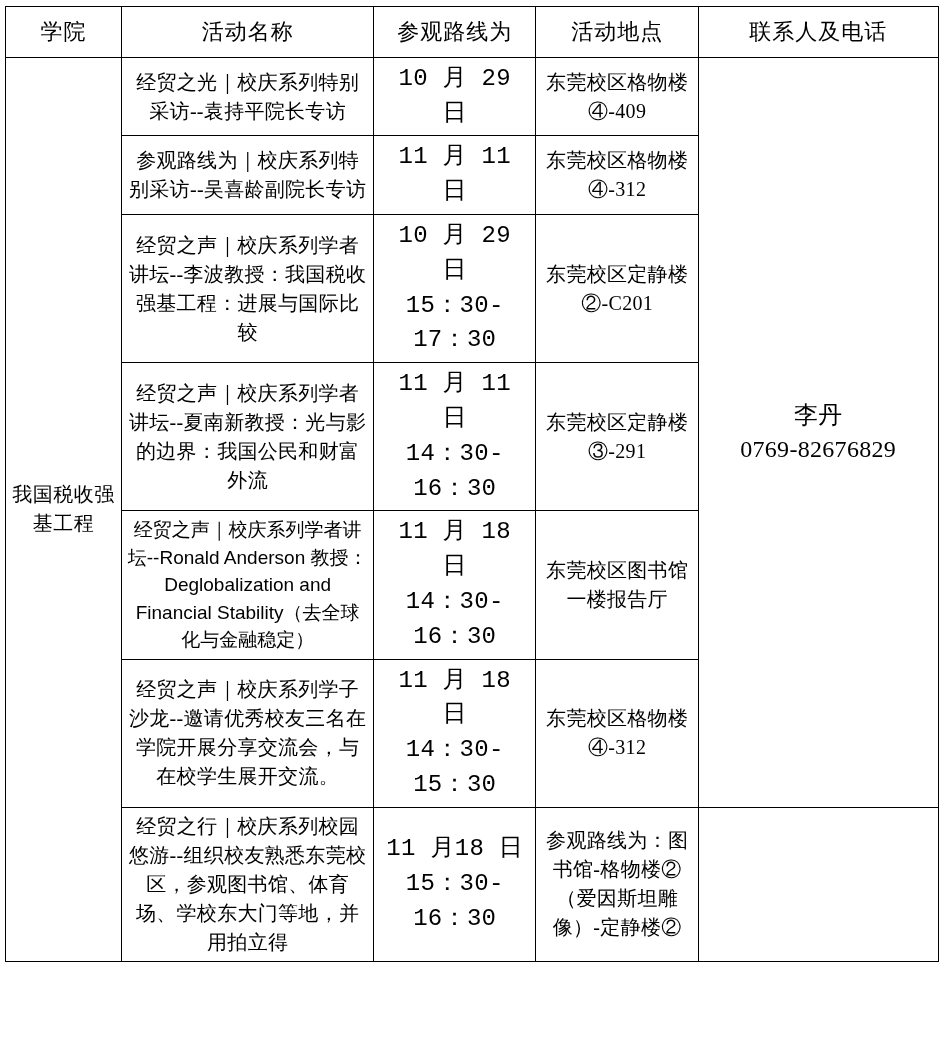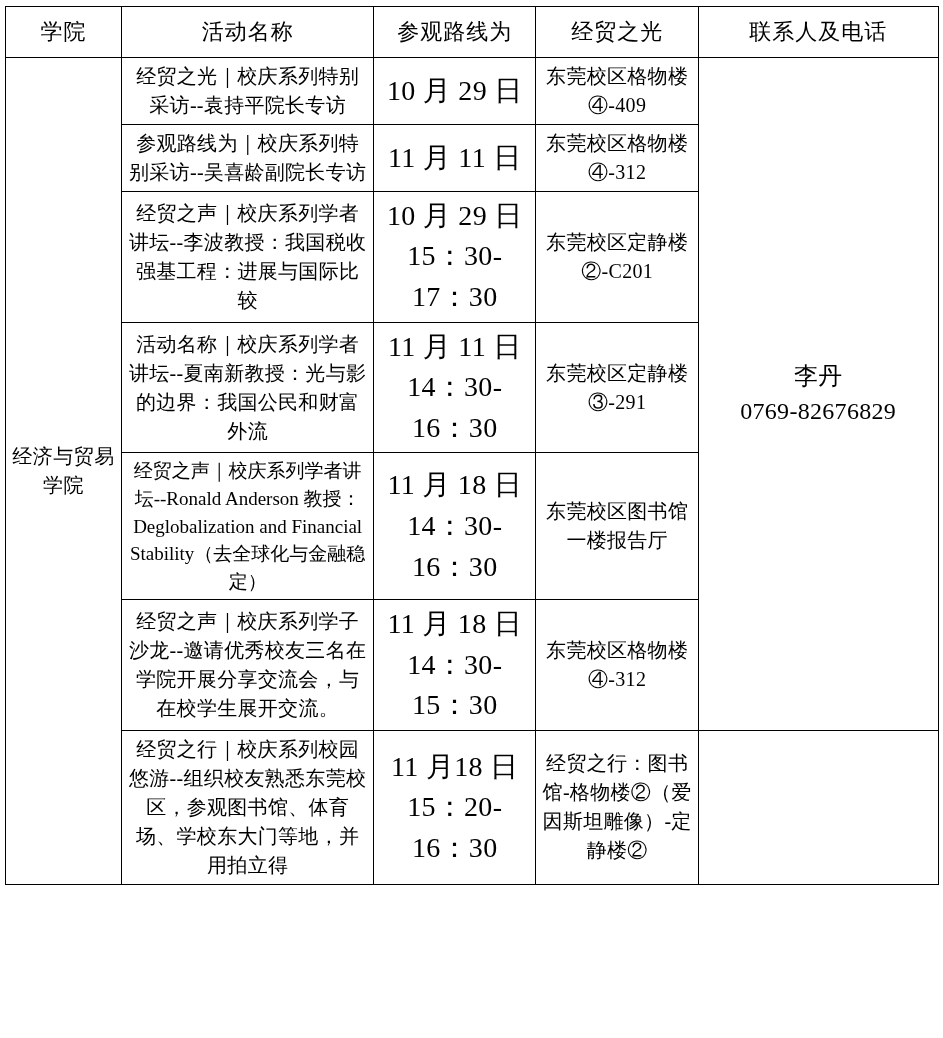--- a/index.html
+++ b/index.html
@@ -42,28 +42,29 @@
   }
   td.college {
     font-size: 20px;
     letter-spacing: 0.5px;
   }
   td.activity {
     font-size: 20px;
     letter-spacing: 0.3px;
   }
   td.activity.mono {
-    font-family: Liberation Serif, serif;
+    font-family: Liberation Sans, sans-serif;
     font-size: 19px;
     letter-spacing: 0px;
   }
   td.time {
-    font-size: 28px;
+    font-size: 24px;
     letter-spacing: 0.3px;
     white-space: pre-line;
+    font-family: Liberation Mono, monospace;
   }
   td.place {
     font-size: 20px;
     letter-spacing: 0.3px;
   }
   td.contact {
     font-size: 24px;
     letter-spacing: 0.3px;
     white-space: pre-line;
   }
@@ -83,63 +84,63 @@
       <col class="col-activity">
       <col class="col-time">
       <col class="col-place">
       <col class="col-contact">
     </colgroup>
     <thead>
       <tr>
         <th>学院</th>
         <th>活动名称</th>
         <th>参观路线为</th>
-        <th>经贸之光</th>
+        <th>活动地点</th>
         <th>联系人及电话</th>
       </tr>
     </thead>
     <tbody>
       <tr>
-        <td class="college" rowspan="7">经济与贸易学院</td>
+        <td class="college" rowspan="7">我国税收强基工程</td>
         <td class="activity">经贸之光｜校庆系列特别采访--袁持平院长专访</td>
         <td class="time">10 月 29 日</td>
         <td class="place">东莞校区格物楼④-409</td>
         <td class="contact" rowspan="6">李丹
 0769-82676829</td>
       </tr>
       <tr>
         <td class="activity">参观路线为｜校庆系列特别采访--吴喜龄副院长专访</td>
         <td class="time">11 月 11 日</td>
         <td class="place">东莞校区格物楼④-312</td>
       </tr>
       <tr>
         <td class="activity">经贸之声｜校庆系列学者讲坛--李波教授：我国税收强基工程：进展与国际比较</td>
         <td class="time">10 月 29 日
 15：30-17：30</td>
         <td class="place">东莞校区定静楼②-C201</td>
       </tr>
       <tr>
-        <td class="activity">活动名称｜校庆系列学者讲坛--夏南新教授：光与影的边界：我国公民和财富外流</td>
+        <td class="activity">经贸之声｜校庆系列学者讲坛--夏南新教授：光与影的边界：我国公民和财富外流</td>
         <td class="time">11 月 11 日
 14：30-16：30</td>
         <td class="place">东莞校区定静楼③-291</td>
       </tr>
       <tr>
         <td class="activity mono">经贸之声｜校庆系列学者讲坛--Ronald Anderson 教授：Deglobalization and Financial Stability（去全球化与金融稳定）</td>
         <td class="time">11 月 18 日
 14：30-16：30</td>
         <td class="place">东莞校区图书馆一楼报告厅</td>
       </tr>
       <tr>
         <td class="activity">经贸之声｜校庆系列学子沙龙--邀请优秀校友三名在学院开展分享交流会，与在校学生展开交流。</td>
         <td class="time">11 月 18 日
 14：30-15：30</td>
         <td class="place">东莞校区格物楼④-312</td>
       </tr>
       <tr>
         <td class="activity">经贸之行｜校庆系列校园悠游--组织校友熟悉东莞校区，参观图书馆、体育场、学校东大门等地，并用拍立得</td>
-        <td class="time">11 月18 日15：20-16：30</td>
-        <td class="place">经贸之行：图书馆-格物楼②（爱因斯坦雕像）-定静楼②</td>
+        <td class="time">11 月18 日15：30-16：30</td>
+        <td class="place">参观路线为：图书馆-格物楼②（爱因斯坦雕像）-定静楼②</td>
         <td></td>
       </tr>
     </tbody>
   </table>
 </div>
 
 </body></html>

